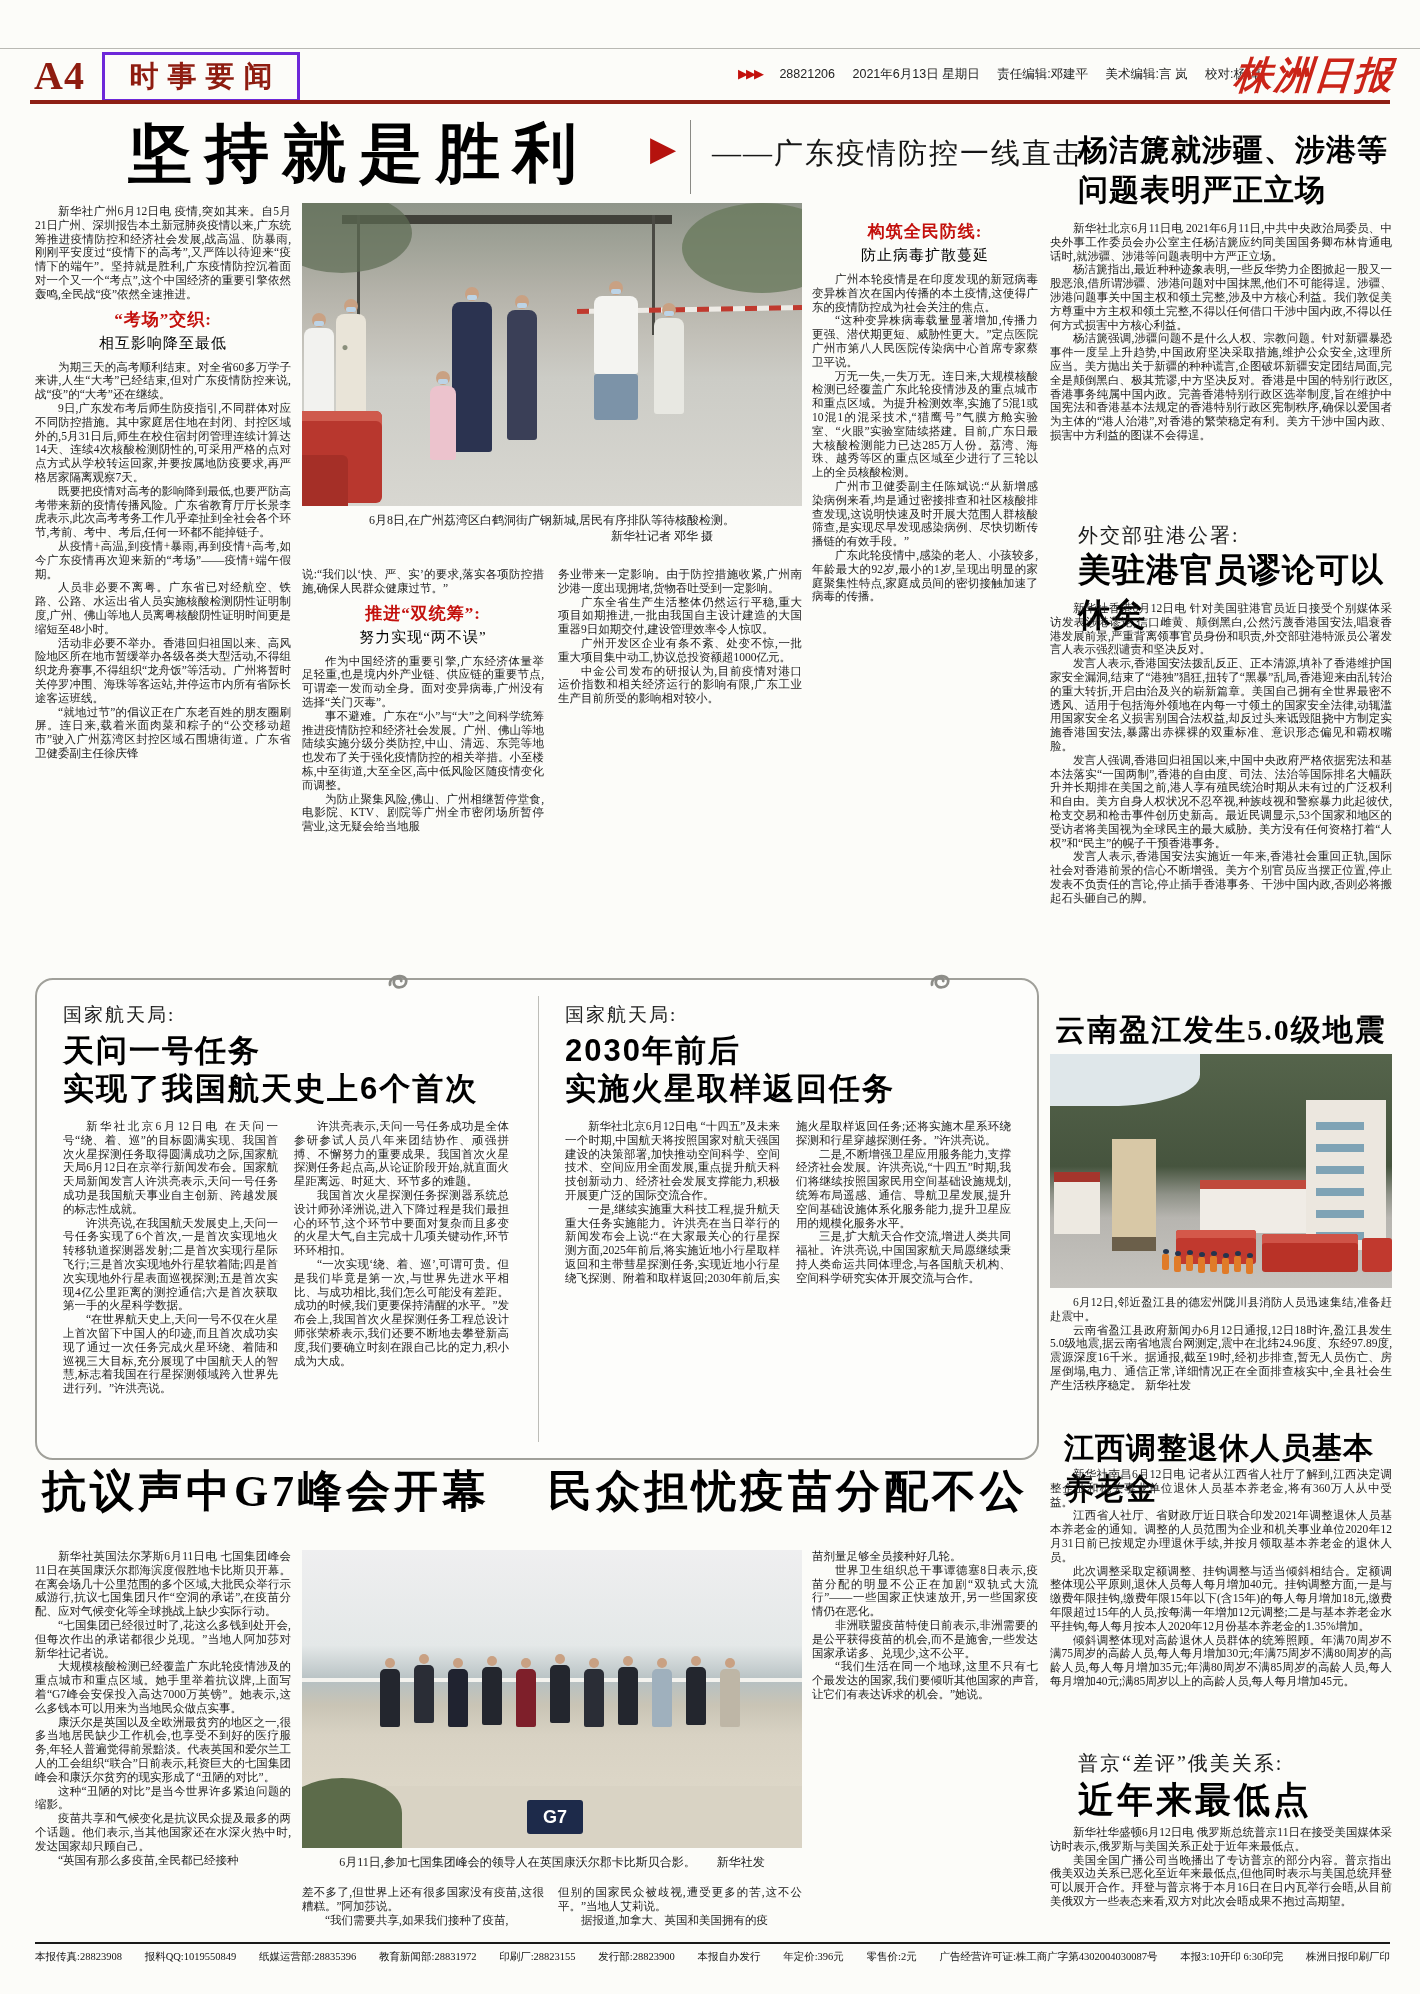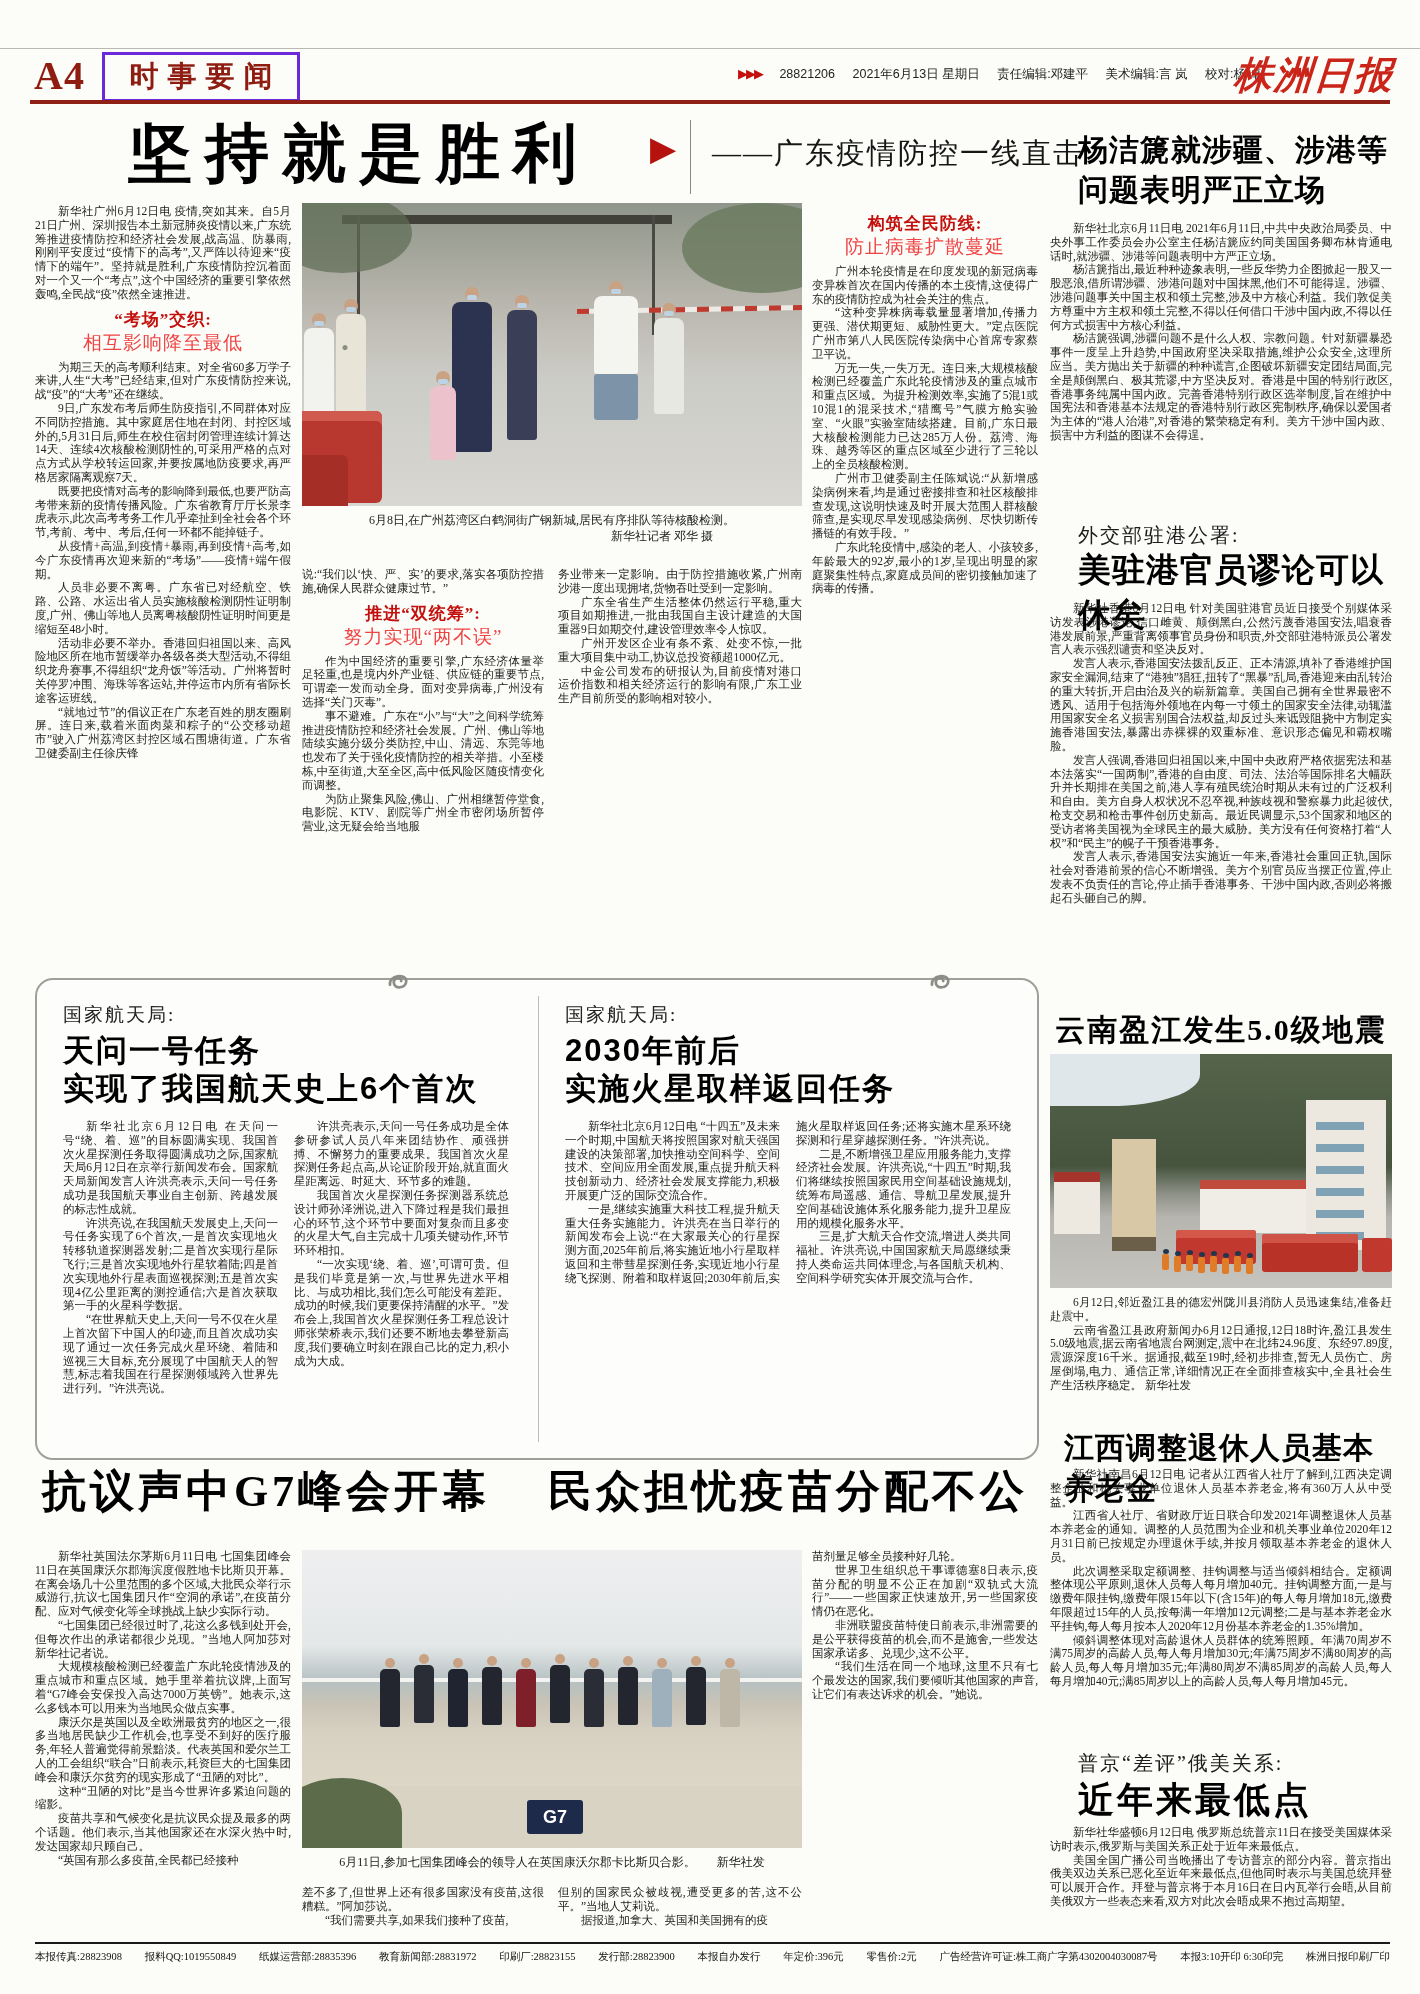--- a/index.html
+++ b/index.html
@@ -26,21 +26,21 @@
   .pointer{position:absolute;left:650px;top:128px;font-size:34px;color:#b5120e;font-family:"DejaVu Sans",sans-serif;}
   .vline{position:absolute;left:690px;top:120px;width:1px;height:74px;background:#8a8a85;}
   .deck{position:absolute;left:712px;top:134px;font-size:29px;color:#161616;letter-spacing:2px;}
 
   
   .body{font-size:11.5px;line-height:13.8px;text-align:justify;overflow:hidden;}
   .body p{margin:0;text-indent:2em;}
   .body p.noind{text-indent:0;}
   .subhead{text-align:center;margin:7px 0 6px 0;text-indent:0;}
   .subhead .k{display:block;color:#c3100c;font-weight:bold;font-size:17px;line-height:22px;letter-spacing:1px;}
-  .subhead .t{display:block;color:#ef4444;font-size:19px;line-height:24px;letter-spacing:1px;}
+  .subhead .t{display:block;color:#000000;font-size:15px;line-height:24px;letter-spacing:1px;}
 
   .photo{overflow:hidden;background:#cfcec8;}
   .cap{font-size:12px;line-height:16px;color:#222;}
   .cap .credit{margin-left:1.5em;}
 
   
   .spacebox{position:absolute;left:35px;top:978px;width:1000px;height:478px;border:2px solid #a0a09a;
             border-radius:18px;background:#fdfdfb;}
   .spacebox .cliprow{position:absolute;top:-14px;}
   .half{position:absolute;top:22px;width:446px;}
@@ -183,21 +183,21 @@
   <div class="abs body" style="left:558px;top:568px;width:244px;height:388px;">
     <p class="noind">务业带来一定影响。由于防控措施收紧,广州南沙港一度出现拥堵,货物吞吐受到一定影响。</p>
     <div>
         <p>广东全省生产生活整体仍然运行平稳,重大项目如期推进,一批由我国自主设计建造的大国重器9日如期交付,建设管理效率令人惊叹。</p>
         <p>广州开发区企业有条不紊、处变不惊,一批重大项目集中动工,协议总投资额超1000亿元。</p>
         <p>中金公司发布的研报认为,目前疫情对港口运价指数和相关经济运行的影响有限,广东工业生产目前所受的影响相对较小。</p>
       </div>
   </div>
 
   <div class="abs body" style="left:812px;top:205px;width:226px;height:750px;">
-    <div class="subhead" style="margin-top:8px;text-align:center;">
+    <div class="subhead" style="margin-top:16px;text-align:center;">
       <span class="k">构筑全民防线:</span>
       <span class="t">防止病毒扩散蔓延</span>
     </div>
     <div>
         <p>广州本轮疫情是在印度发现的新冠病毒变异株首次在国内传播的本土疫情,这使得广东的疫情防控成为社会关注的焦点。</p>
         <p>“这种变异株病毒载量显著增加,传播力更强、潜伏期更短、威胁性更大。”定点医院广州市第八人民医院传染病中心首席专家蔡卫平说。</p>
         <p>万无一失,一失万无。连日来,大规模核酸检测已经覆盖广东此轮疫情涉及的重点城市和重点区域。为提升检测效率,实施了5混1或10混1的混采技术,“猎鹰号”气膜方舱实验室、“火眼”实验室陆续搭建。目前,广东日最大核酸检测能力已达285万人份。荔湾、海珠、越秀等区的重点区域至少进行了三轮以上的全员核酸检测。</p>
         <p>广州市卫健委副主任陈斌说:“从新增感染病例来看,均是通过密接排查和社区核酸排查发现,这说明快速及时开展大范围人群核酸筛查,是实现尽早发现感染病例、尽快切断传播链的有效手段。”</p>
         <p>广东此轮疫情中,感染的老人、小孩较多,年龄最大的92岁,最小的1岁,呈现出明显的家庭聚集性特点,家庭成员间的密切接触加速了病毒的传播。</p>
       </div>

